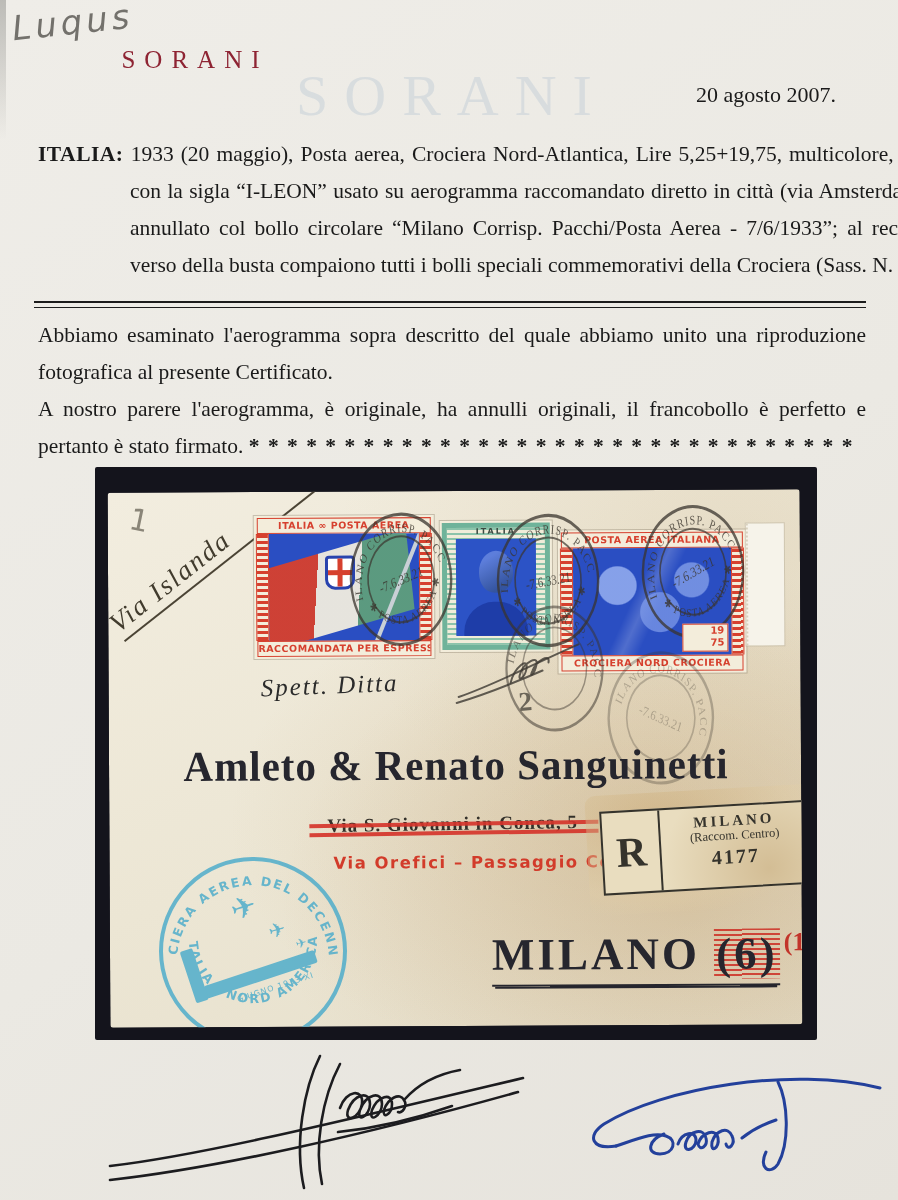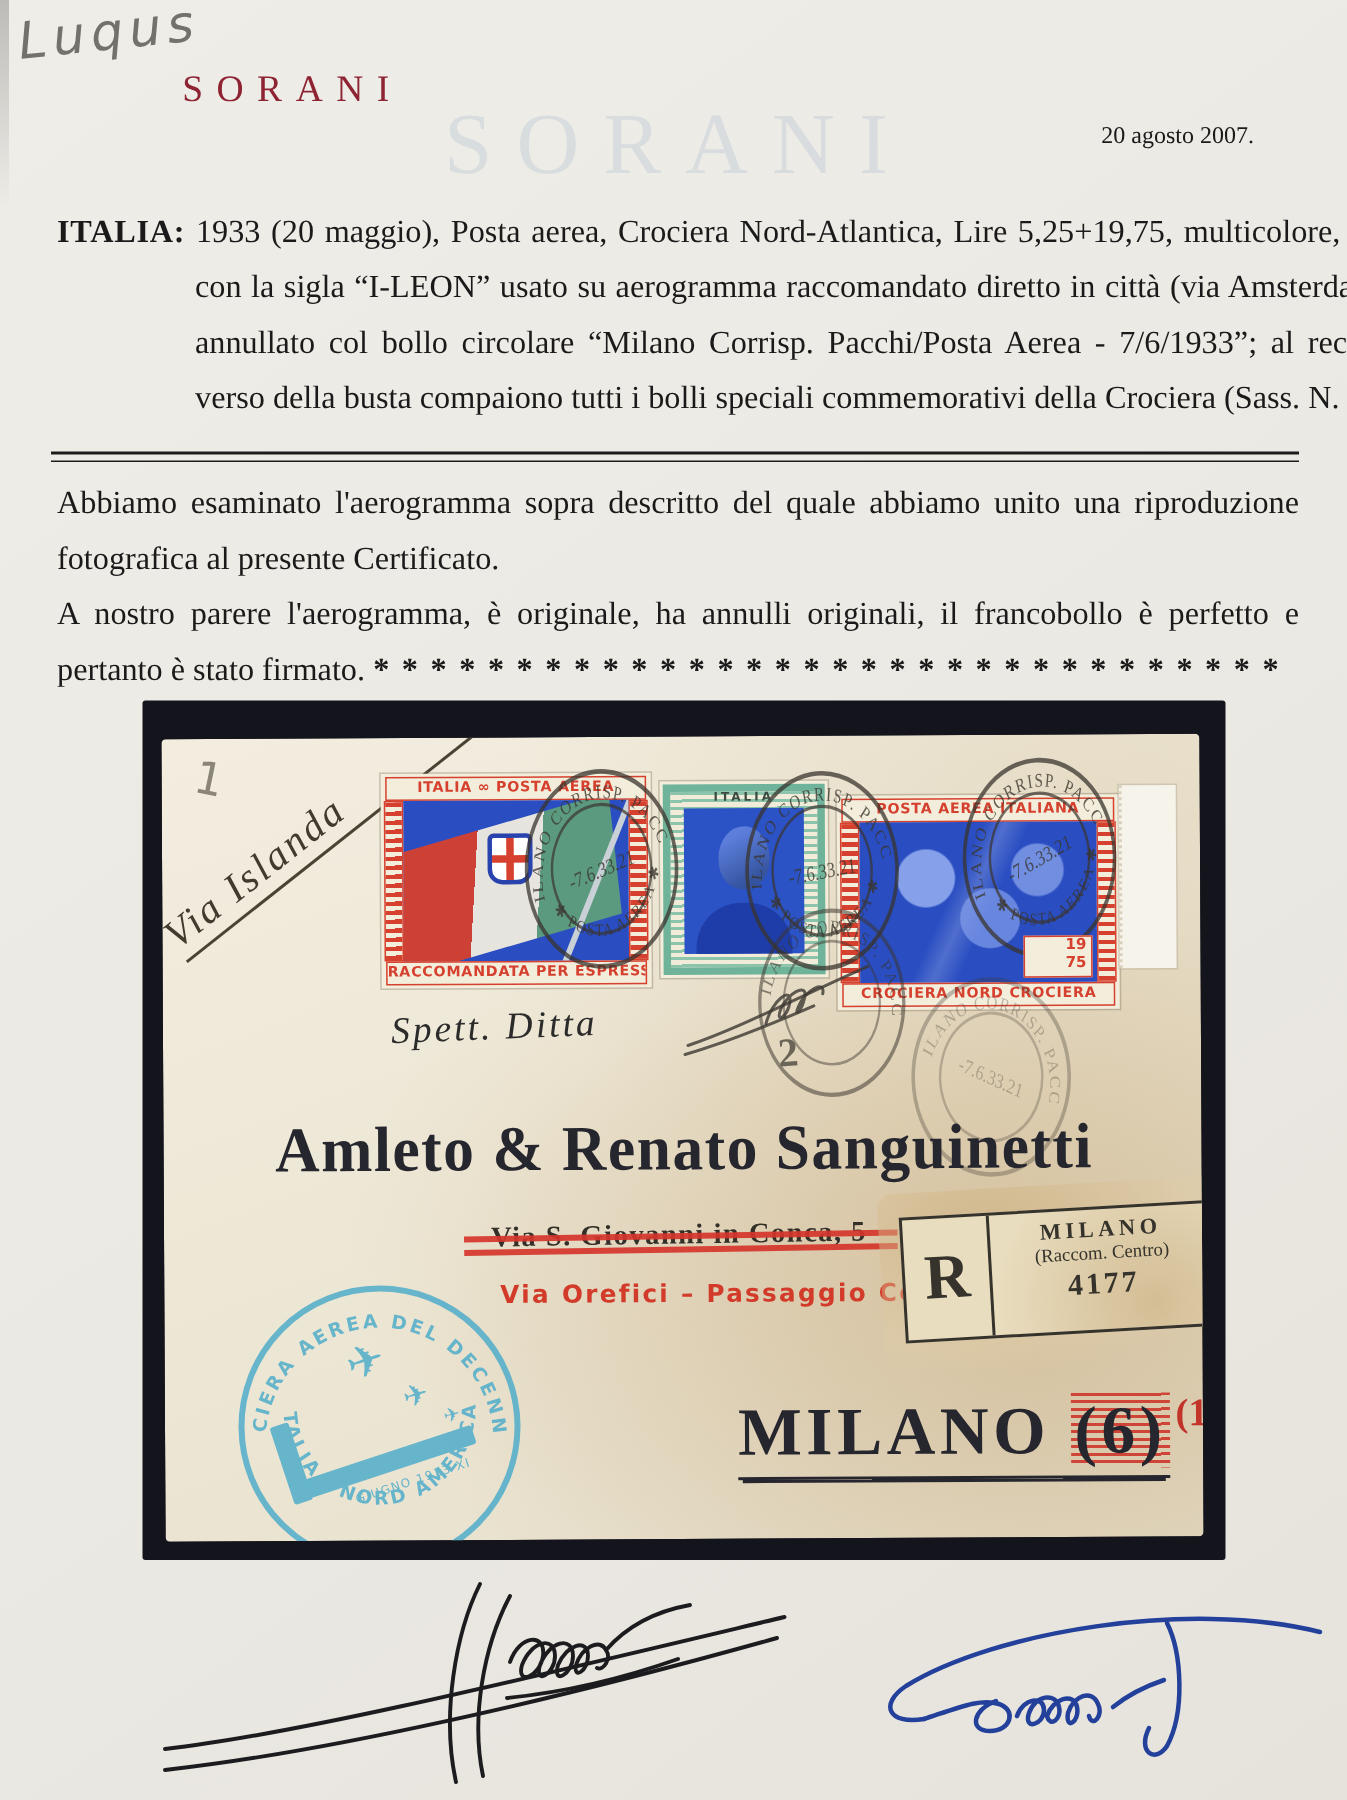--- a/index.html
+++ b/index.html
@@ -14,21 +14,21 @@
 
   
   .watermark{position:absolute;left:296px;top:62px;font-size:58px;letter-spacing:16px;
              color:#b9c7d4;opacity:.4;font-weight:400;}
 
   
   .header{position:absolute;left:30px;top:46px;width:330px;text-align:center;color:#8e2433;}
   .brand{font-size:25px;letter-spacing:9px;font-weight:500;}
   .brand-addr{margin-top:9px;font-size:12px;letter-spacing:1.6px;font-weight:700;}
 
-  .cert-date{position:absolute;right:62px;top:82px;font-size:16px;}
+  .cert-date{position:absolute;right:62px;top:82px;font-size:22px;}
 
   .desc{position:absolute;left:38px;top:136px;width:828px;margin:0;
         font-size:21.5px;line-height:37px;text-align:justify;
         padding-left:92px;text-indent:-92px;}
   .desc-label{font-weight:700;letter-spacing:.5px;}
 
   .rule{position:absolute;left:34px;top:301px;width:832px;height:4px;
         border-top:2.5px solid #1c1c1c;border-bottom:1.5px solid #1c1c1c;}
 
   .para{position:absolute;left:38px;width:828px;margin:0;font-size:21.5px;line-height:37px;text-align:justify;}

